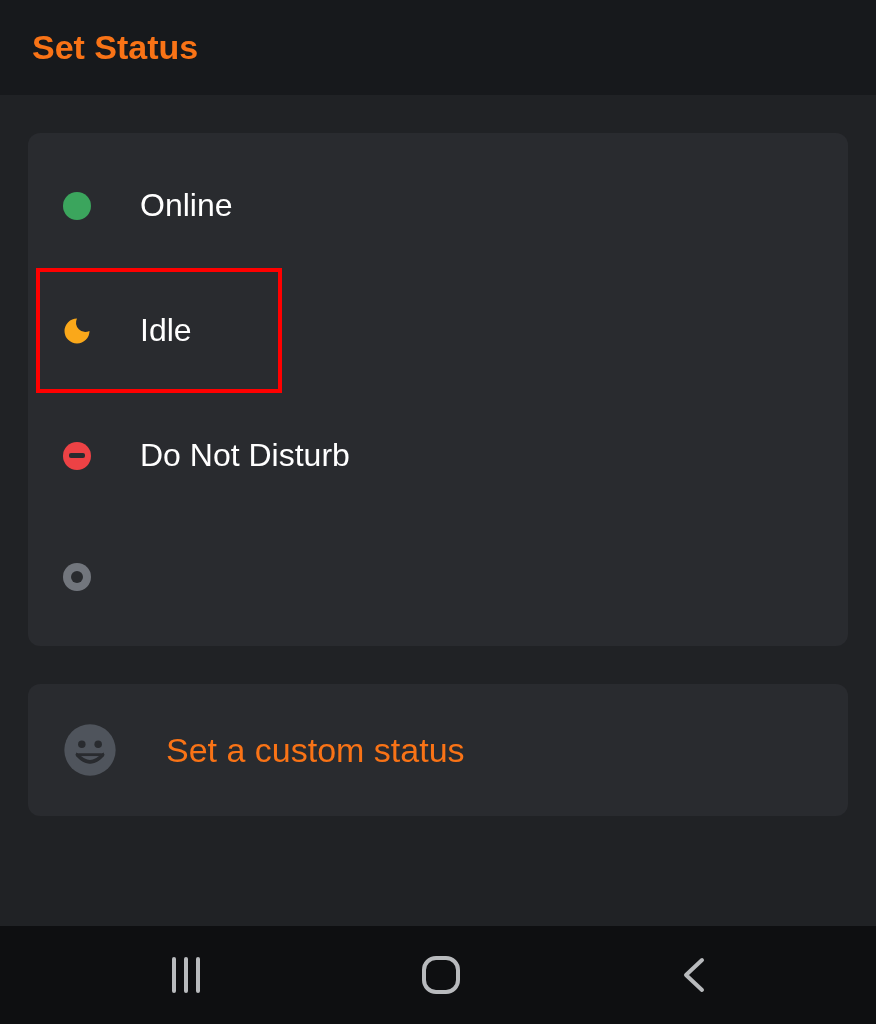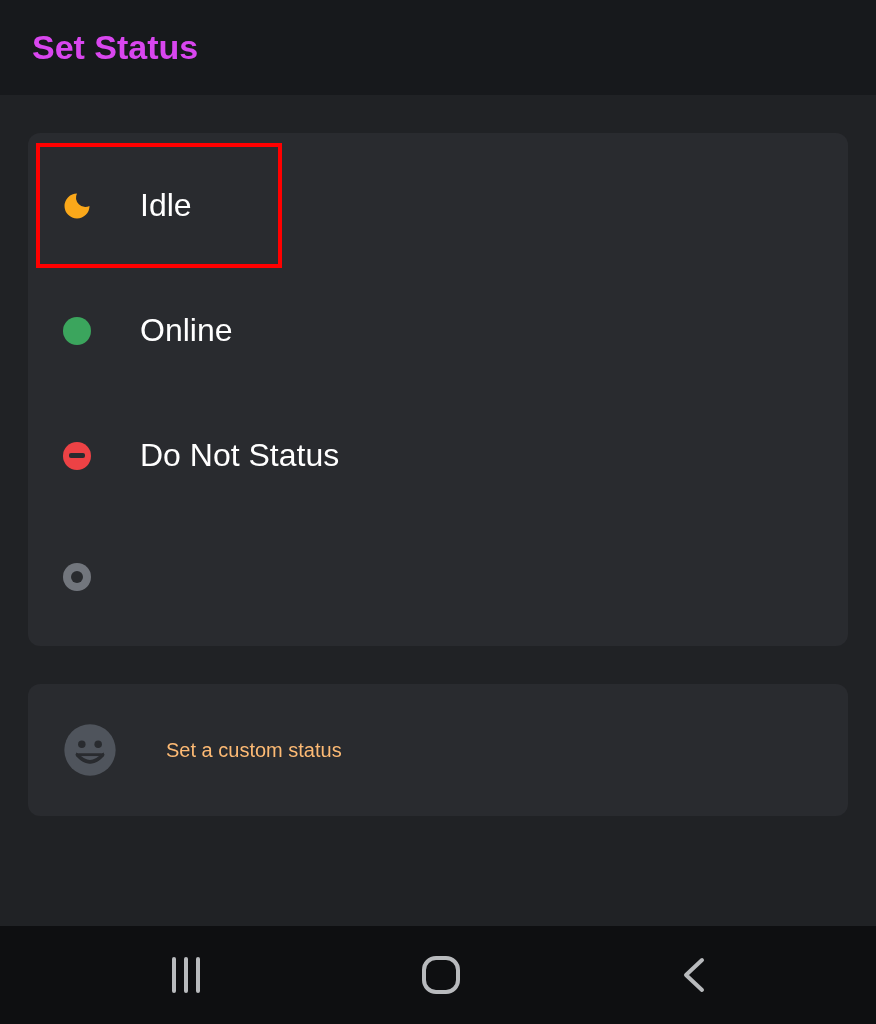--- a/index.html
+++ b/index.html
@@ -20,21 +20,21 @@
     }
     
     .header {
       background-color: #17191c;
       padding: 28px 32px;
     }
     
     .header-title {
       font-size: 34px;
       font-weight: 700;
-      color: #d946ef;
+      color: #f97316;
     }
     
     .content {
       background-color: #202225;
       flex: 1;
       padding: 38px 28px 20px 28px;
     }
     
     .status-panel {
       background-color: #292b2f;
@@ -139,23 +139,23 @@
     }
     
     .emoji-icon {
       width: 56px;
       height: 56px;
       margin-right: 48px;
       flex-shrink: 0;
     }
     
     .custom-label {
-      font-size: 20px;
+      font-size: 34px;
       font-weight: 400;
-      color: #fdba74;
+      color: #f97316;
     }
     
     .nav-bar {
       background-color: #0e0f11;
       height: 98px;
       display: flex;
       align-items: center;
       justify-content: space-around;
       padding: 0 60px;
     }
@@ -172,41 +172,41 @@
 <body>
 
 <div class="header">
   <h1 class="header-title">Set Status</h1>
 </div>
 
 <div class="content">
   <div class="status-panel">
 
     <div class="status-option">
+      <div class="status-icon">
+        <div class="online-dot"></div>
+      </div>
+      <span class="status-label">Online</span>
+    </div>
+
+    <div class="status-option">
       <div class="highlight-box"></div>
       <div class="status-icon">
         <svg class="idle-moon" viewBox="0 0 24 24">
           <path d="M 12 2 A 10 10 0 1 0 22 12 A 7.5 7.5 0 0 1 12 2 Z" fill="#faa81a"></path>
         </svg>
       </div>
       <span class="status-label">Idle</span>
     </div>
 
     <div class="status-option">
       <div class="status-icon">
-        <div class="online-dot"></div>
-      </div>
-      <span class="status-label">Online</span>
-    </div>
-
-    <div class="status-option">
-      <div class="status-icon">
         <div class="dnd-circle"></div>
       </div>
-      <span class="status-label">Do Not Status</span>
+      <span class="status-label">Do Not Disturb</span>
     </div>
 
     <div class="status-option">
       <div class="status-icon">
         <div class="invisible-ring"></div>
       </div>
     </div>
 
   </div>
 

